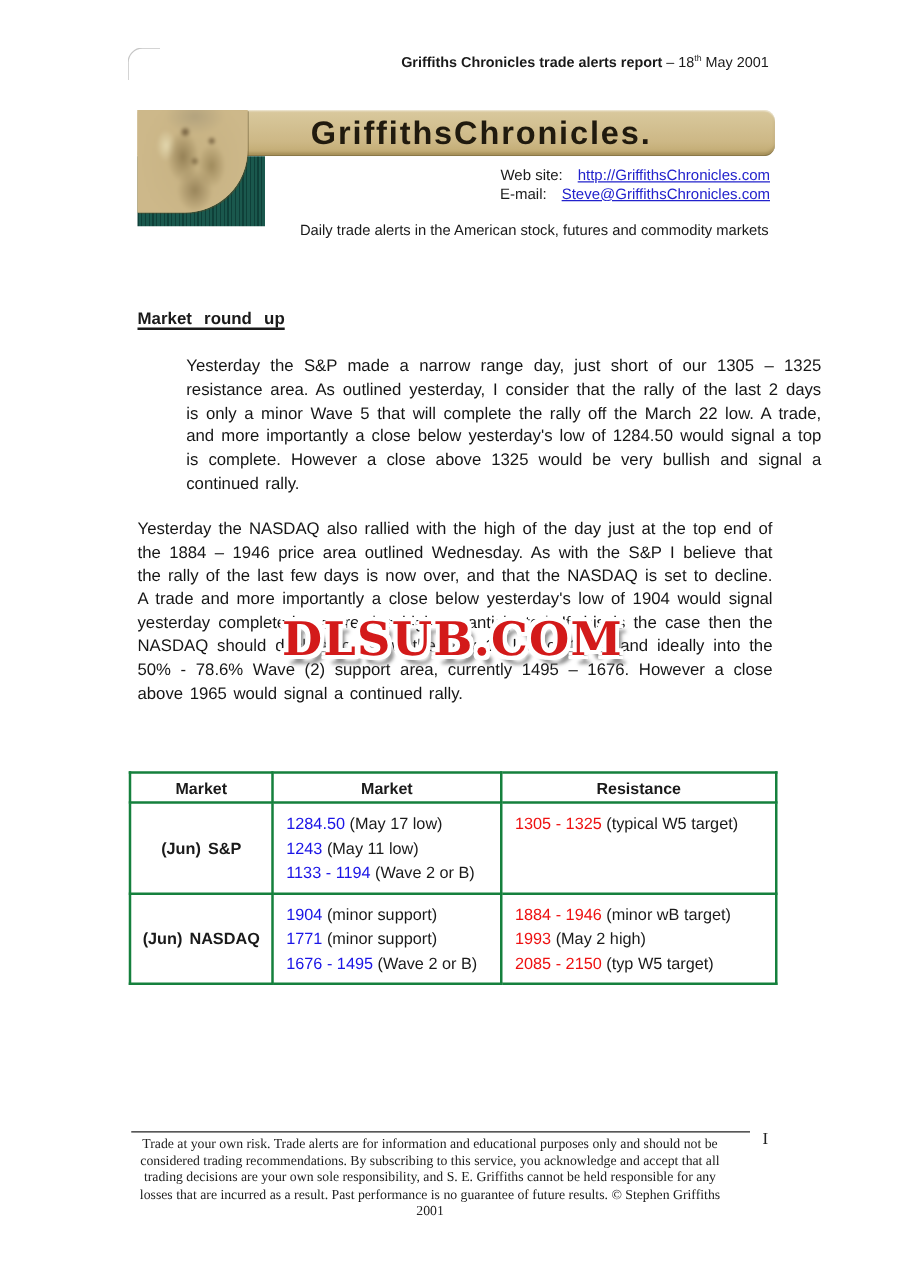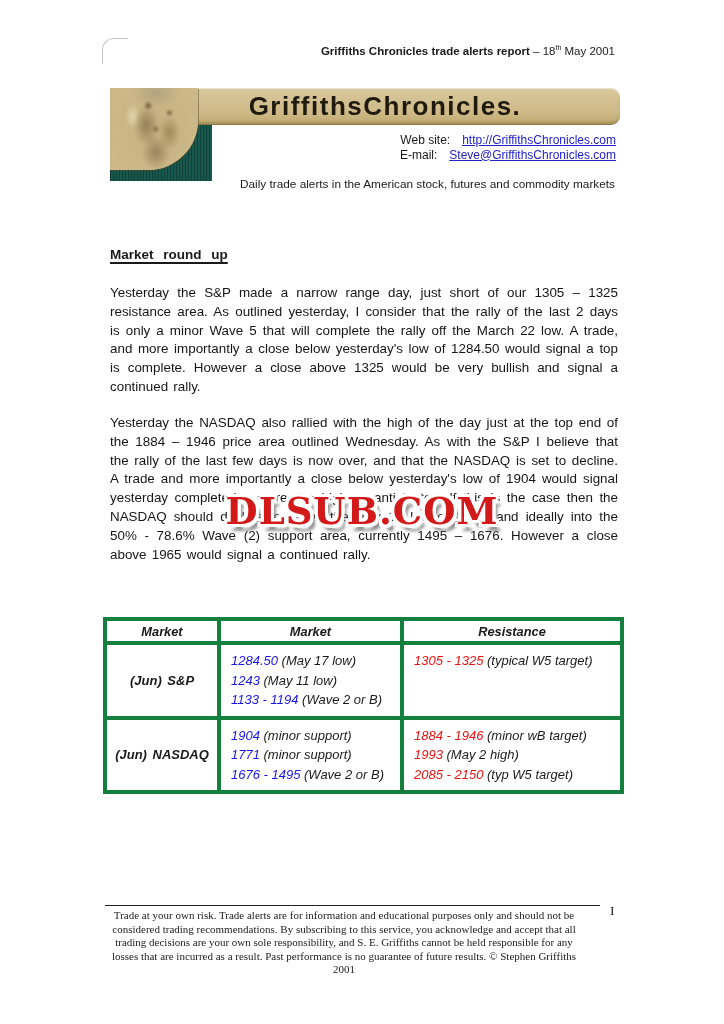--- a/index.html
+++ b/index.html
@@ -79,41 +79,41 @@
   .tagline { position:absolute; left:110px; top:177px; width:505px; text-align:right; font-size:11.8px; color:#1a1a1a; }
   .date-line { position:absolute; left:110px; top:204px; width:505px; text-align:right; font-size:13px; font-weight:bold; word-spacing:6px; }
 
   
   .section-heading {
     position:absolute; left:110px; top:247px;
     font-size:13.5px; font-weight:bold; word-spacing:6px;
     text-decoration:underline; text-underline-offset:3px; text-decoration-thickness:1.5px;
   }
   .para { position:absolute; left:110px; width:508px; font-size:13.4px; line-height:18.8px; text-align:justify; word-spacing:1.5px; color:#161616; }
-  .para-1 { top:284px; }
+  .para-1 { top:284px;margin-left:39px; }
   .para-2 { top:414px; }
 
   
   .dlsub {
     position:absolute; left:0; top:489px; width:724px; text-align:center; z-index:6;
     font-family:"DejaVu Serif", serif; font-weight:bold;
     font-size:37px; letter-spacing:1px; color:#d31a1a; white-space:nowrap;
     text-shadow:
       -3px -3px 0 #fff, 3px -3px 0 #fff, -3px 3px 0 #fff, 3px 3px 0 #fff,
       0 -3px 0 #fff, 0 3px 0 #fff, -3px 0 0 #fff, 3px 0 0 #fff,
       -2px -3px 0 #fff, 2px 3px 0 #fff, 3px -2px 0 #fff, -3px 2px 0 #fff,
       5px 7px 3px rgba(120,120,120,.8);
   }
 
   
   .levels-table {
     position:absolute; left:103px; top:617px; width:517px;
     border-collapse:collapse; font-size:13px; table-layout:fixed;
   }
-  .levels-table th, .levels-table td { border:4px solid #15803d;font-style:italic; }
+  .levels-table th, .levels-table td { border:2px solid #15803d; }
   .levels-table th { height:24px; font-weight:bold; text-align:center; font-size:12.8px; }
   .col-market { width:114px; }
   .col-support { width:183px; }
   .col-resistance { width:220px; }
   .cell-market { text-align:center; vertical-align:middle; font-weight:bold; word-spacing:2px;border-radius:27px; }
   .cell-lines { vertical-align:top; padding:6px 4px 6px 10px; line-height:19.5px; }
   .row-sp { height:71px; }
   .row-nq { height:70px; }
   .num-blue { color:#1a14e6; }
   .num-red { color:#ee1111; }

